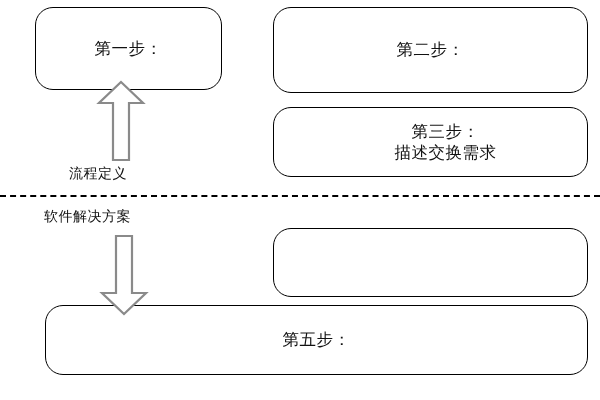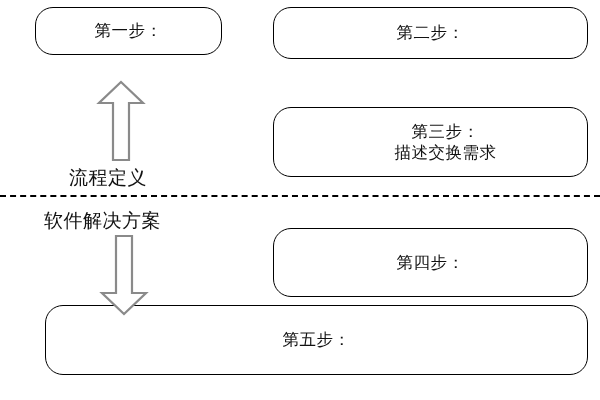--- a/index.html
+++ b/index.html
@@ -29,40 +29,40 @@
   }
   .step-line {
     display: block;
     font-size: 16.5px;
     color: #111111;
     letter-spacing: 0.5px;
     white-space: nowrap;
   }
 
   
-  #box-1 { left: 35px;  top: 7px;   width: 187px; height: 48px; }
-  #box-2 { left: 273px; top: 7px;   width: 315px; height: 52px; }
+  #box-1 { left: 35px;  top: 7px;   width: 187px; height: 83px; }
+  #box-2 { left: 273px; top: 7px;   width: 315px; height: 86px; }
   #box-3 { left: 273px; top: 107px; width: 315px; height: 70px; padding-left: 30px; }
   #box-4 { left: 273px; top: 228px; width: 315px; height: 69px; }
   #box-5 { left: 45px;  top: 305px; width: 543px; height: 70px; }
 
   
   #divider {
     position: absolute;
     left: 0px;
     top: 195px;
     width: 600px;
     height: 0px;
     border-top: 2.6px dashed #000000;
   }
 
   
   .caption {
     position: absolute;
-    font-size: 19px;
+    font-size: 14px;
     color: #111111;
     white-space: nowrap;
     letter-spacing: 0.5px;
   }
   #caption-upper { left: 69px; top: 165px; }
   #caption-lower { left: 44px; top: 208px; }
 
   
   .block-arrow {
     position: absolute;
@@ -89,21 +89,20 @@
   <div class="step-box" id="box-2">
     <span class="step-line">第二步：</span>
   </div>
 
   <div class="step-box" id="box-3">
     <span class="step-line">第三步：</span>
     <span class="step-line">描述交换需求</span>
   </div>
 
   <div class="step-box" id="box-4">
-    <span class="step-line">第四步：</span>
   </div>
 
   <div class="step-box" id="box-5">
     <span class="step-line">第五步：</span>
   </div>
 
   <div class="block-arrow" id="arrow-up">
     <svg viewBox="0 0 50 84" preserveAspectRatio="none" aria-hidden="true">
       <polygon points="25,3 47,24 33,24 33,81 17,81 17,24 3,24"></polygon>
     </svg>

